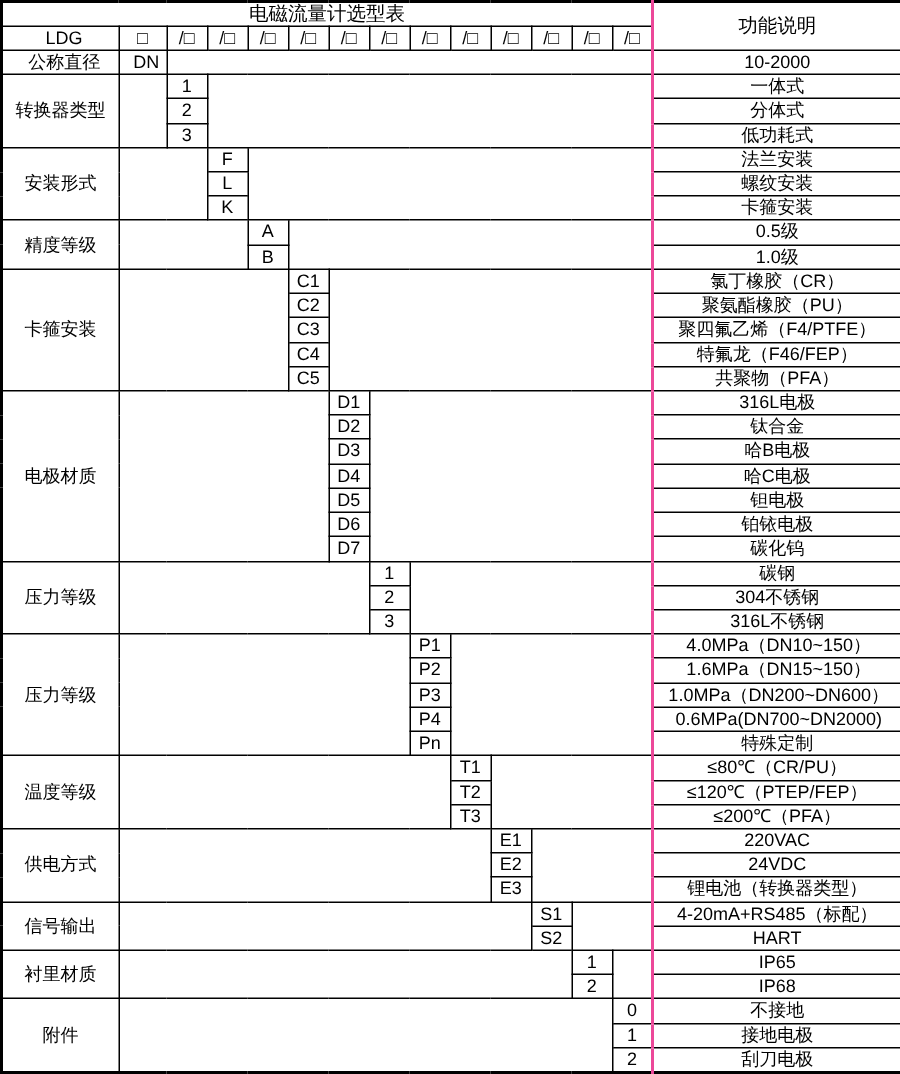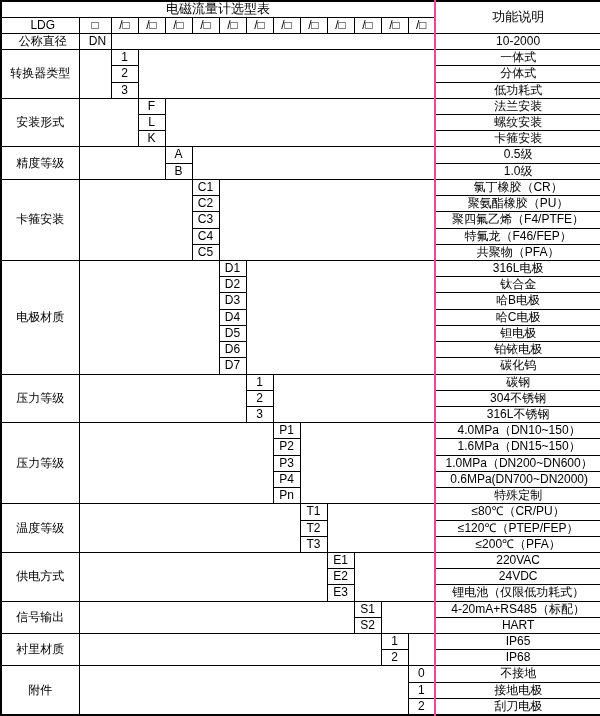--- a/index.html
+++ b/index.html
@@ -242,21 +242,21 @@
     <td>E1</td>
     <td rowspan="3" colspan="3"></td>
     <td class="desc">220VAC</td>
   </tr>
   <tr>
     <td>E2</td>
     <td class="desc">24VDC</td>
   </tr>
   <tr>
     <td>E3</td>
-    <td class="desc">锂电池（仅限低功耗式）</td>
+    <td class="desc">锂电池（转换器类型）</td>
   </tr>
 
   <tr>
     <td rowspan="2">信号输出</td>
     <td rowspan="2" colspan="10"></td>
     <td>S1</td>
     <td rowspan="2" colspan="2"></td>
     <td class="desc">4-20mA+RS485（标配）</td>
   </tr>
   <tr>

